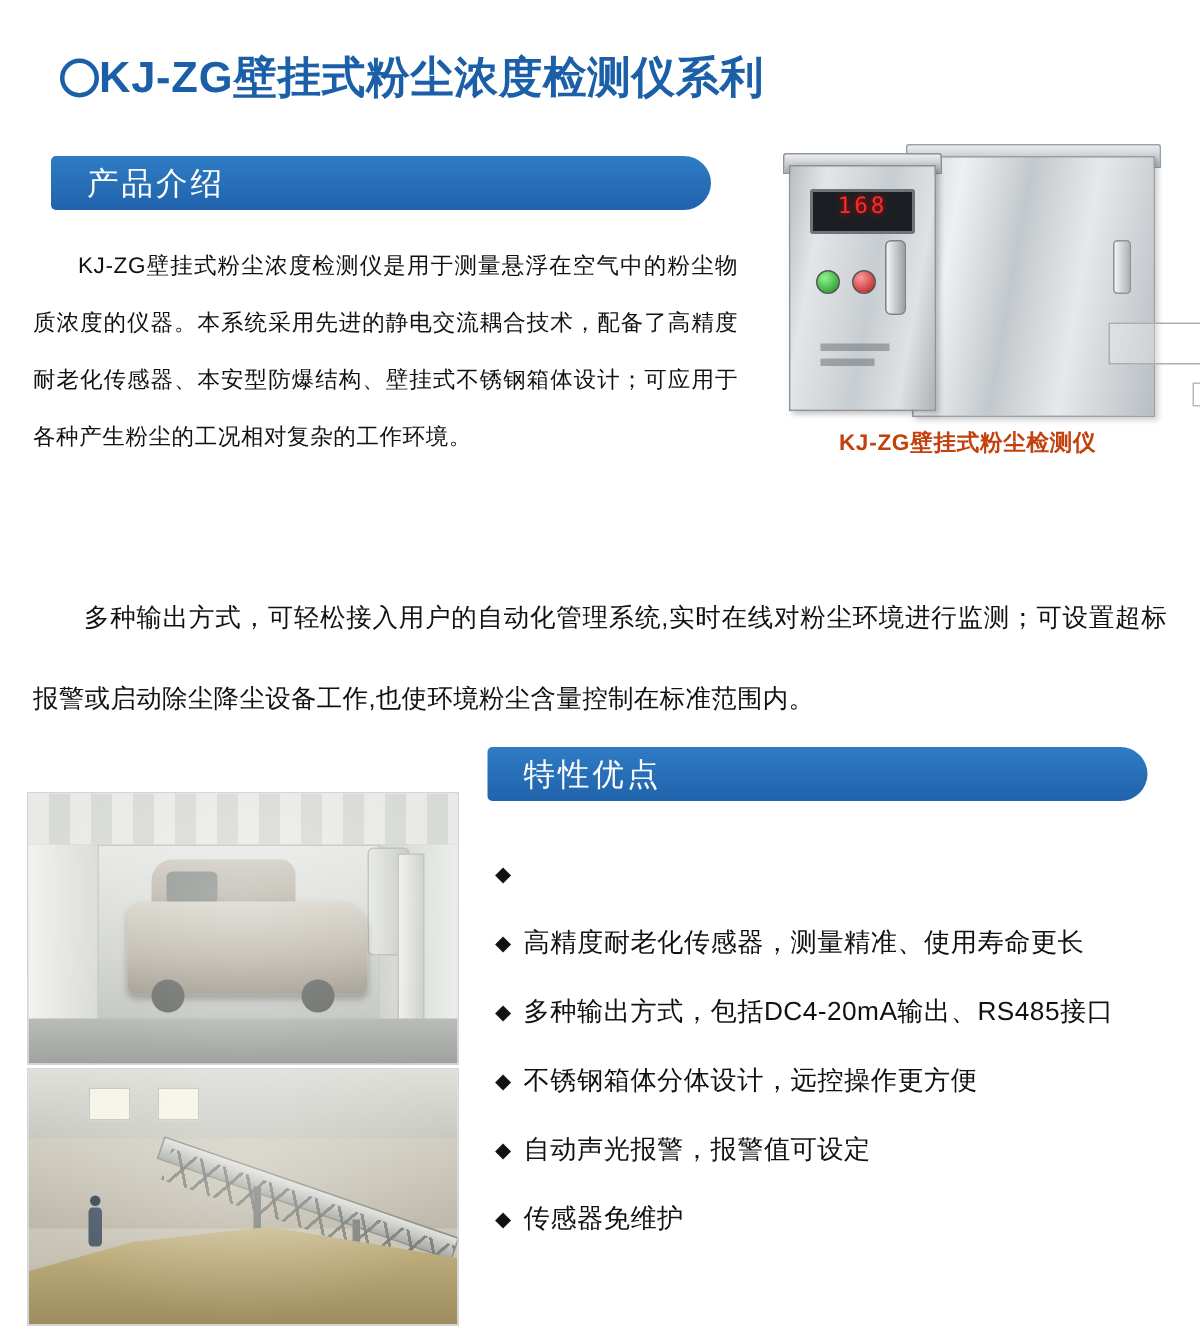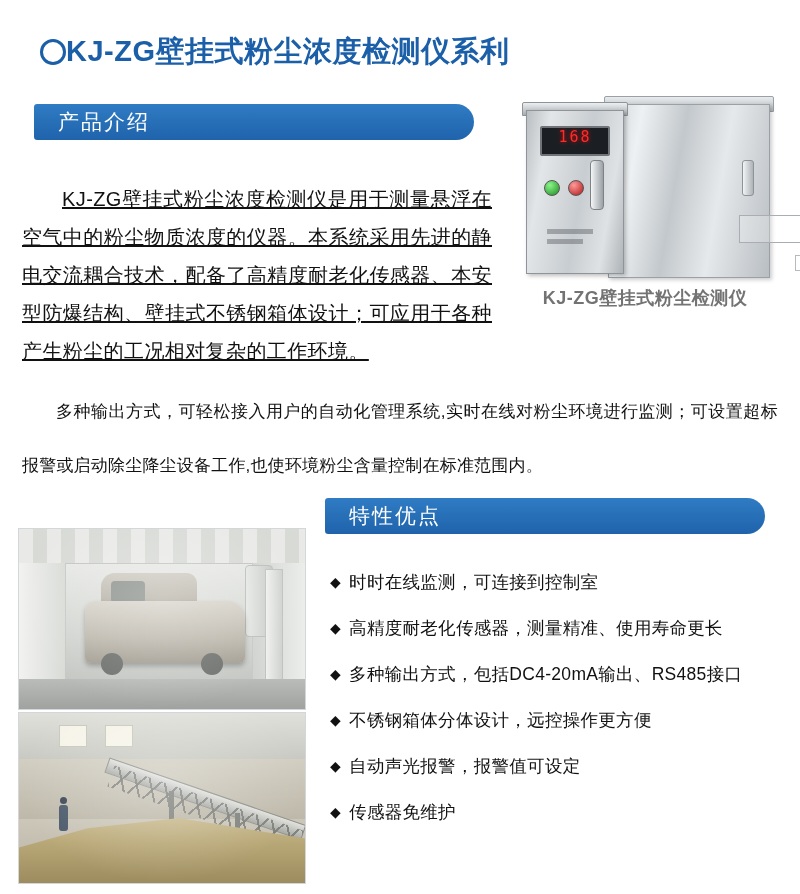--- a/index.html
+++ b/index.html
@@ -65,29 +65,28 @@
   #ribbon-features {
     left: 325px;
     top: 498px;
     width: 440px;
   }
 
   
   .intro-para {
     position: absolute;
     left: 22px;
-    top: 160px;
+    top: 144px;
     width: 470px;
-    font-size: 20px;
+    font-size: 15px;
     line-height: 38px;
     text-indent: 2em;
     color: #111;
     letter-spacing: 0.4px;
     text-align: justify;
-    text-decoration: underline;
   }
 
   .second-para {
     position: absolute;
     left: 22px;
     top: 368px;
     width: 756px;
     font-size: 17px;
     line-height: 54px;
     text-indent: 2em;
@@ -227,22 +226,22 @@
     background: rgba(90,95,100,0.45);
   }
   .dev-textline.b { top: 128px; width: 36px; }
 
   .device-caption {
     position: absolute;
     left: 500px;
     top: 286px;
     width: 290px;
     text-align: center;
-    font-size: 18px;
-    color: #737373;
+    font-size: 15px;
+    color: #c2410c;
     font-weight: bold;
     letter-spacing: 0.5px;
   }
 
   
   .feature-list {
     position: absolute;
     left: 330px;
     top: 570px;
     width: 460px;
@@ -462,21 +461,20 @@
 
 <p class="second-para">多种输出方式，可轻松接入用户的自动化管理系统,实时在线对粉尘环境进行监测；可设置超标报警或启动除尘降尘设备工作,也使环境粉尘含量控制在标准范围内。</p>
 
 <div class="ribbon" id="ribbon-features">
   <span class="ribbon-label">特性优点</span>
 </div>
 
 <div class="feature-list">
   <div class="feature-item">
     <span class="feature-bullet">◆</span>
-    <span>时时在线监测，可连接到控制室</span>
   </div>
   <div class="feature-item">
     <span class="feature-bullet">◆</span>
     <span>高精度耐老化传感器，测量精准、使用寿命更长</span>
   </div>
   <div class="feature-item">
     <span class="feature-bullet">◆</span>
     <span>多种输出方式，包括DC4-20mA输出、RS485接口</span>
   </div>
   <div class="feature-item">

